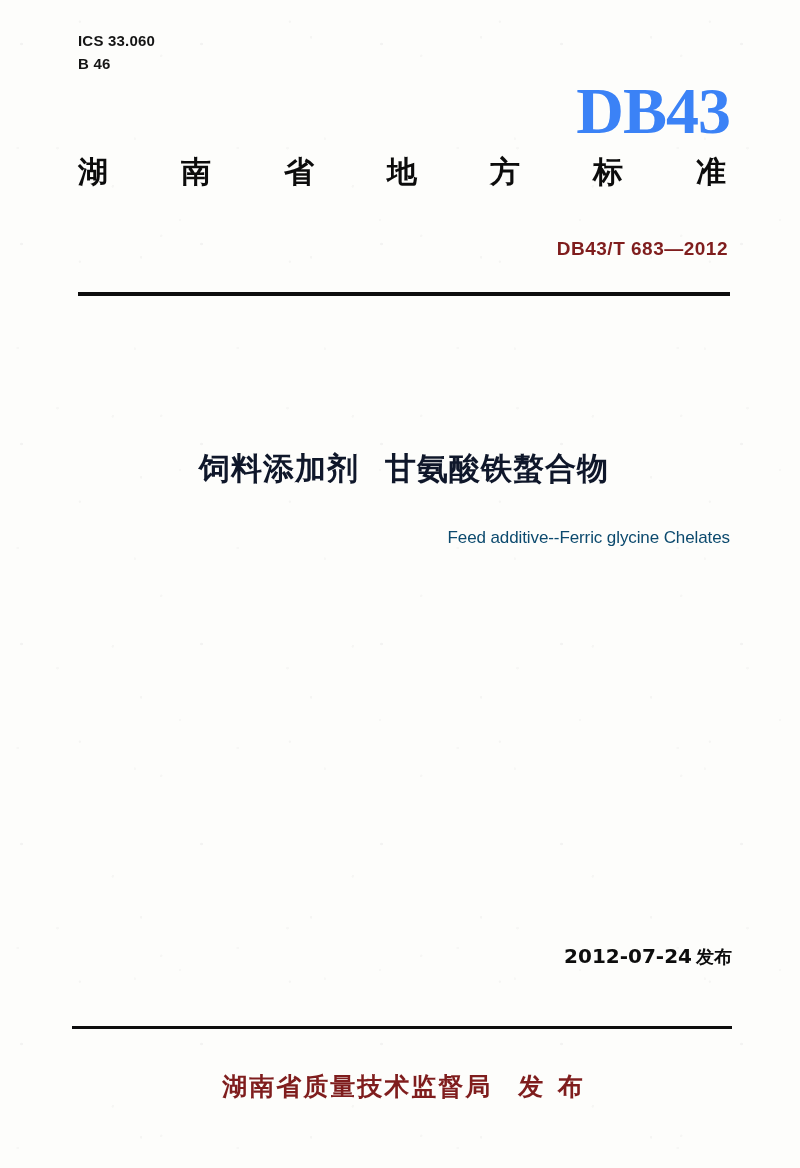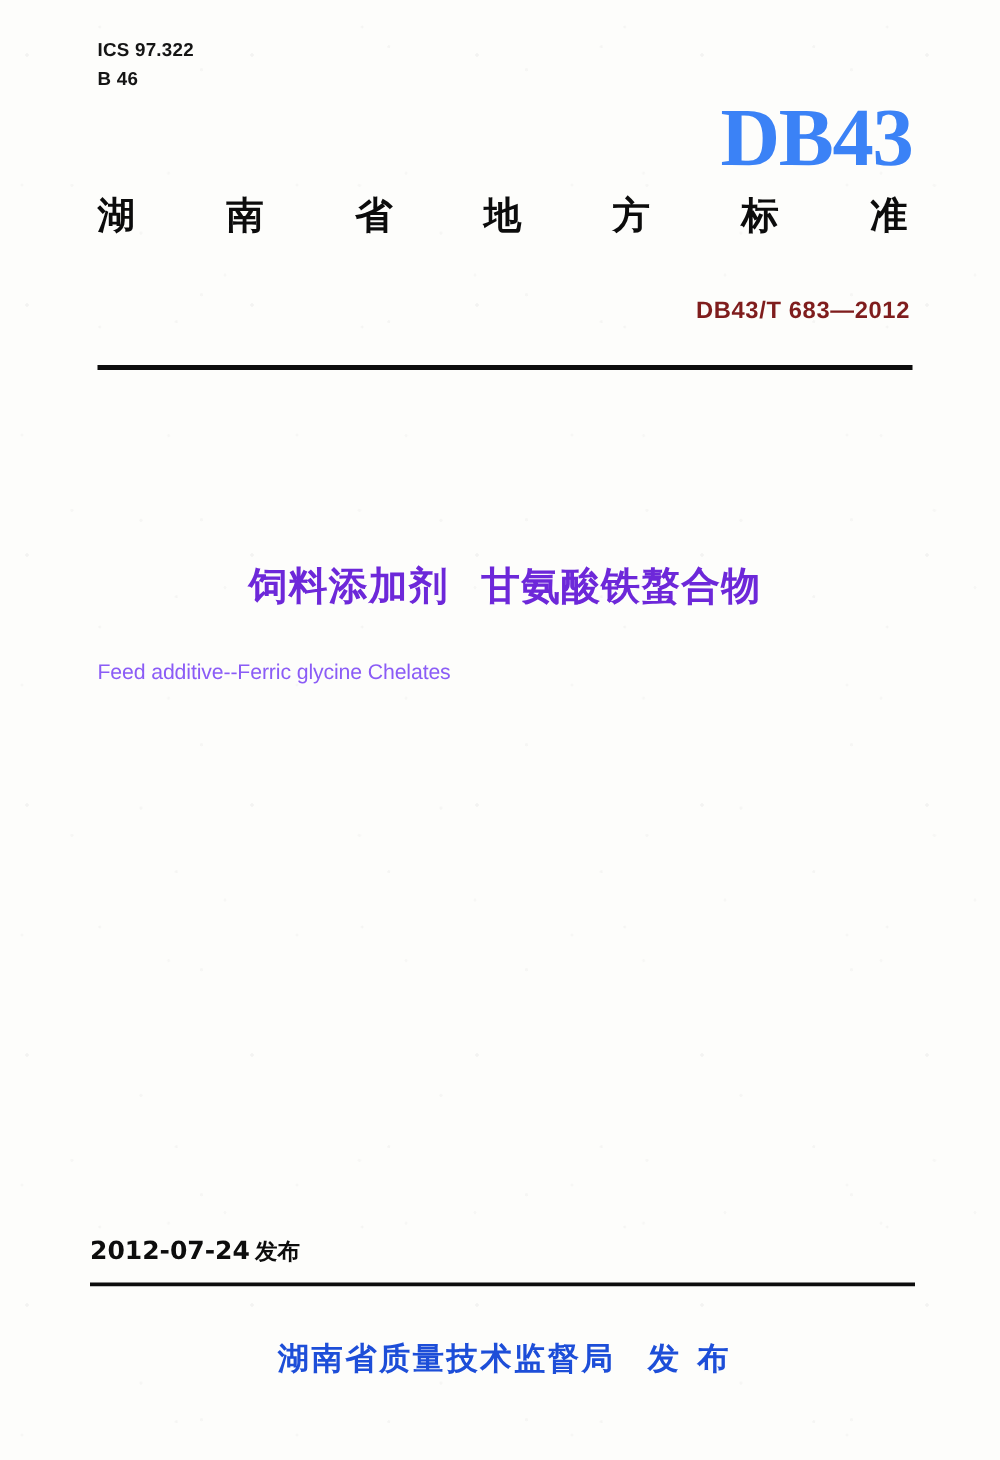--- a/index.html
+++ b/index.html
@@ -114,45 +114,46 @@
   .doc-title {
     position: absolute;
     top: 448px;
     left: 0;
     right: 0;
     text-align: center;
     font-family: "DejaVu Sans", sans-serif;
     font-size: 31px;
     font-weight: bold;
     letter-spacing: 1px;
-    color: #6d28d9;
+    color: #0f172a;
   }
   .doc-title .gap { display: inline-block; width: 26px; }
 
   
   .doc-subtitle {
     position: absolute;
     top: 528px;
     left: 0;
     right: 0;
-    text-align: left;
+    text-align: right;
     font-size: 17px;
     letter-spacing: -0.1px;
-    color: #8b5cf6;
+    color: #0c4a6e;
   }
 
   
   .date-row {
     position: absolute;
-    top: 988px;
+    top: 944px;
     left: -6px;
     right: -2px;
     display: flex;
-    justify-content: flex-start;
+    justify-content: center;
     align-items: flex-end;
+    flex-direction: column;
   }
   .date-issue, .date-effect {
     font-family: "DejaVu Sans", sans-serif;
     font-size: 20px;
     font-weight: bold;
     color: #0d0d0d;
     white-space: nowrap;
   }
   .date-issue .cn, .date-effect .cn {
     font-size: 18px;
@@ -173,37 +174,37 @@
   .publisher {
     position: absolute;
     top: 1070px;
     left: 0;
     right: 0;
     text-align: center;
     font-family: "DejaVu Sans", sans-serif;
     font-size: 25px;
     font-weight: bold;
     letter-spacing: 2px;
-    color: #1d4ed8;
+    color: #7f1d1d;
   }
   .publisher .pub-verb {
     margin-left: 26px;
     letter-spacing: 3px;
   }
 </style>
 </head>
 <body>
 
 <div class="page">
   <div class="speckle"></div>
 
   <div class="content">
 
     <div class="ics-block">
-      <div class="ics-line">ICS 97.322</div>
+      <div class="ics-line">ICS 33.060</div>
       <div class="ics-line">B 46</div>
     </div>
 
     <div class="db-mark">DB43</div>
 
     <div class="prov-title">
       <span>湖</span>
       <span>南</span>
       <span>省</span>
       <span>地</span>

